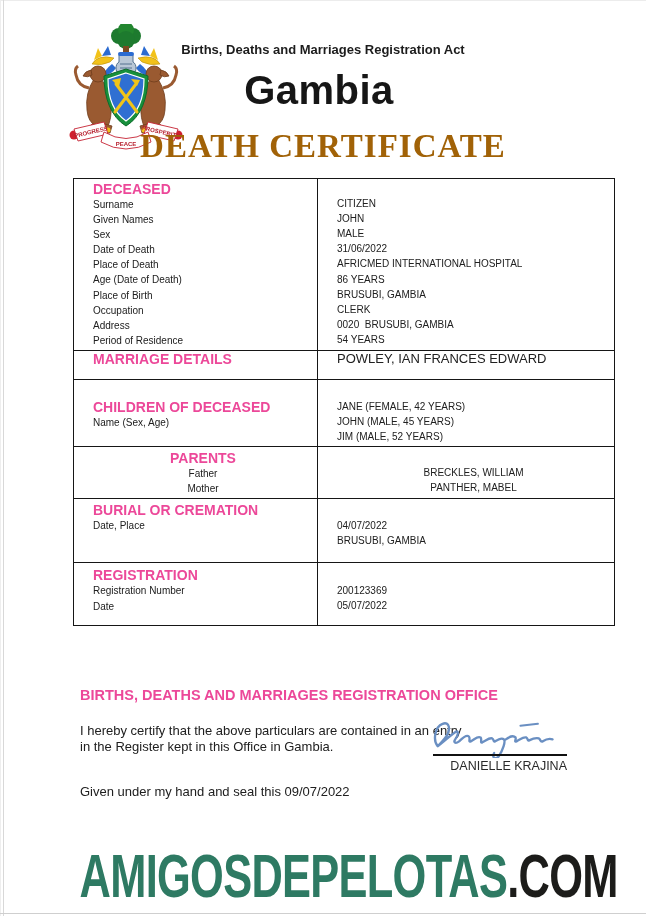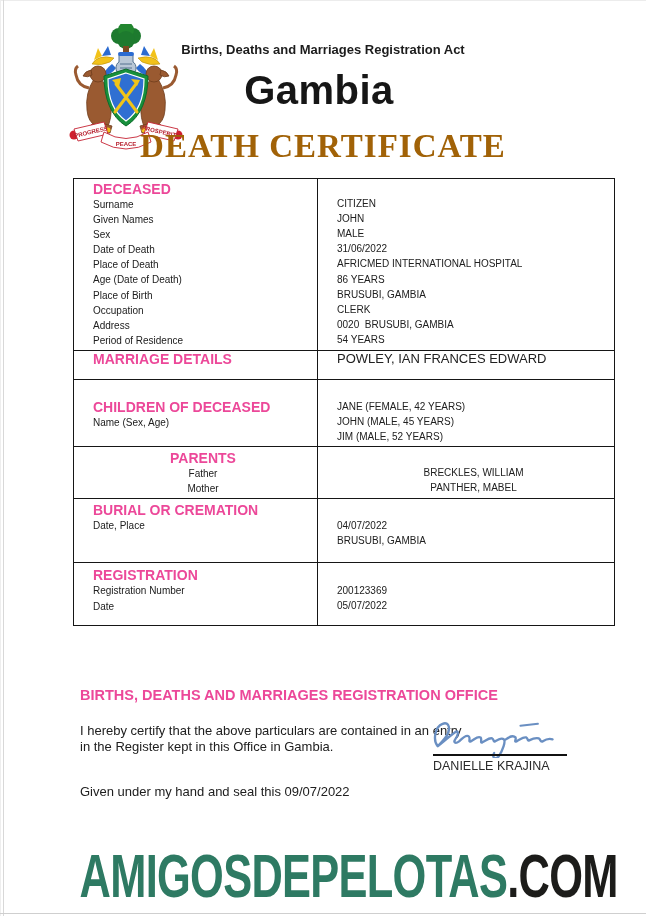--- a/index.html
+++ b/index.html
@@ -50,21 +50,21 @@
   
   .office-heading{position:absolute;left:80px;top:671px;
     font-size:14.5px;font-weight:bold;color:#ec4899;margin-top:16px;}
   .certify{position:absolute;left:80px;top:723px;}
   .certify .ln{font-size:13px;line-height:15.8px;}
   .given{position:absolute;left:80px;top:784px;font-size:13px;color:#202020;}
 
   
   .sig-svg{position:absolute;left:426px;top:713px;width:146px;height:45px;}
   .sig-block{position:absolute;left:433px;top:754px;width:134px;
-    border-top:2px solid #111;text-align:left;padding-top:3px;}
+    border-top:2px solid #111;text-align:right;padding-top:3px;}
   .sig-block div{font-size:12.5px;line-height:15.5px;color:#2a2a2a;}
 
   
   .watermark{position:absolute;top:845px;right:28px;
     font-weight:bold;font-size:62px;line-height:1;letter-spacing:-1px;
     transform:scaleX(0.70);transform-origin:100% 0;white-space:nowrap;}
   .wm-brand{color:#2e7a63;}
   .wm-tld{color:#1c1c1a;}
 
   .crest text{font-family:"Liberation Sans", sans-serif;font-weight:bold;}

